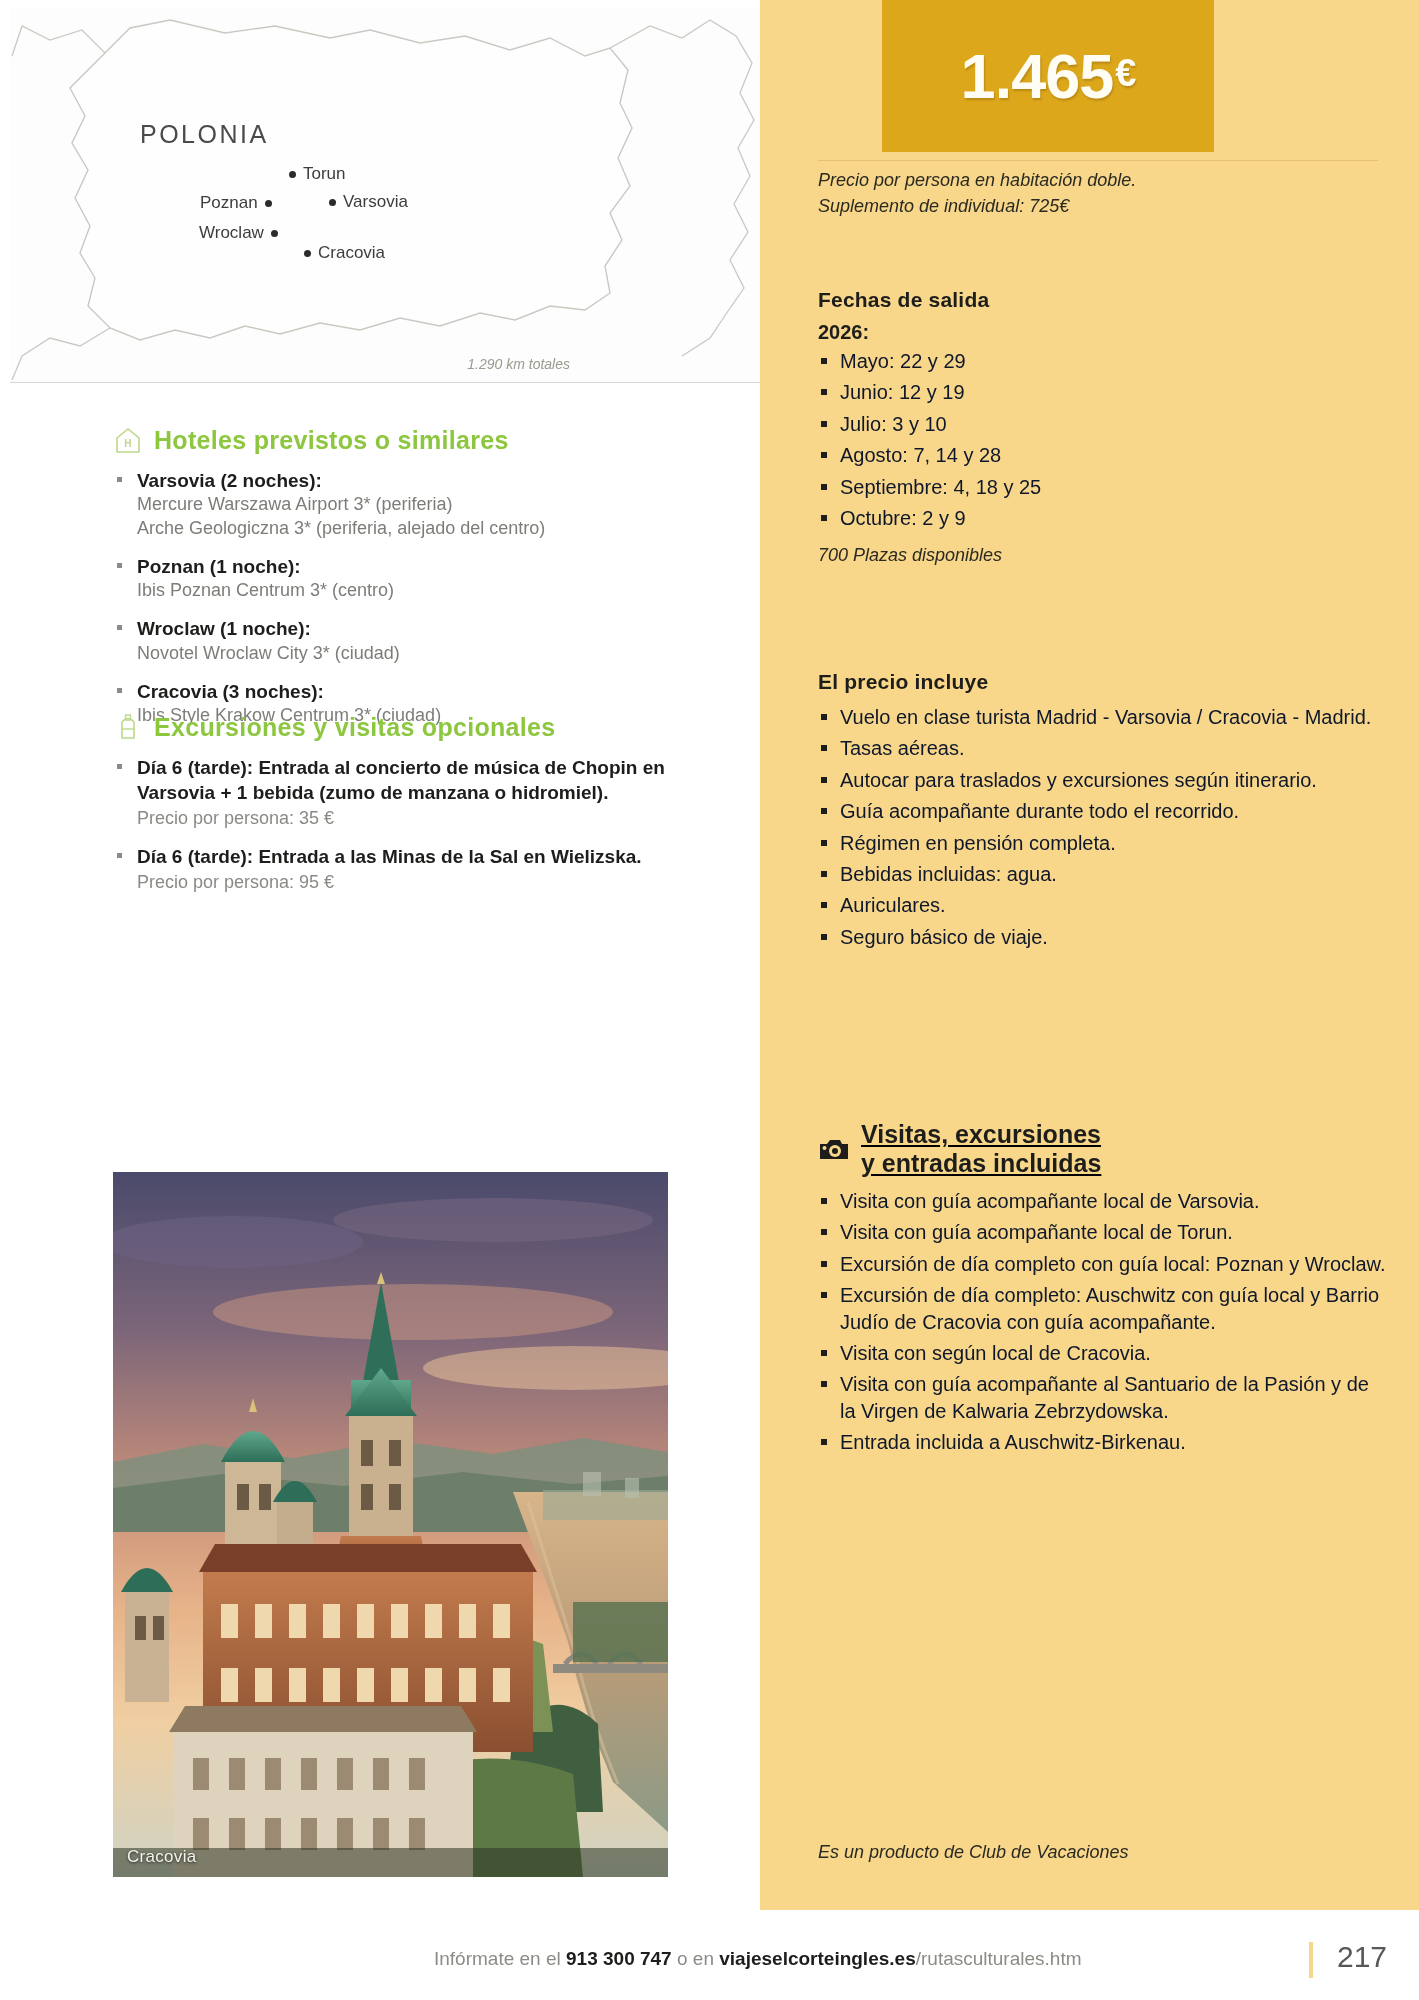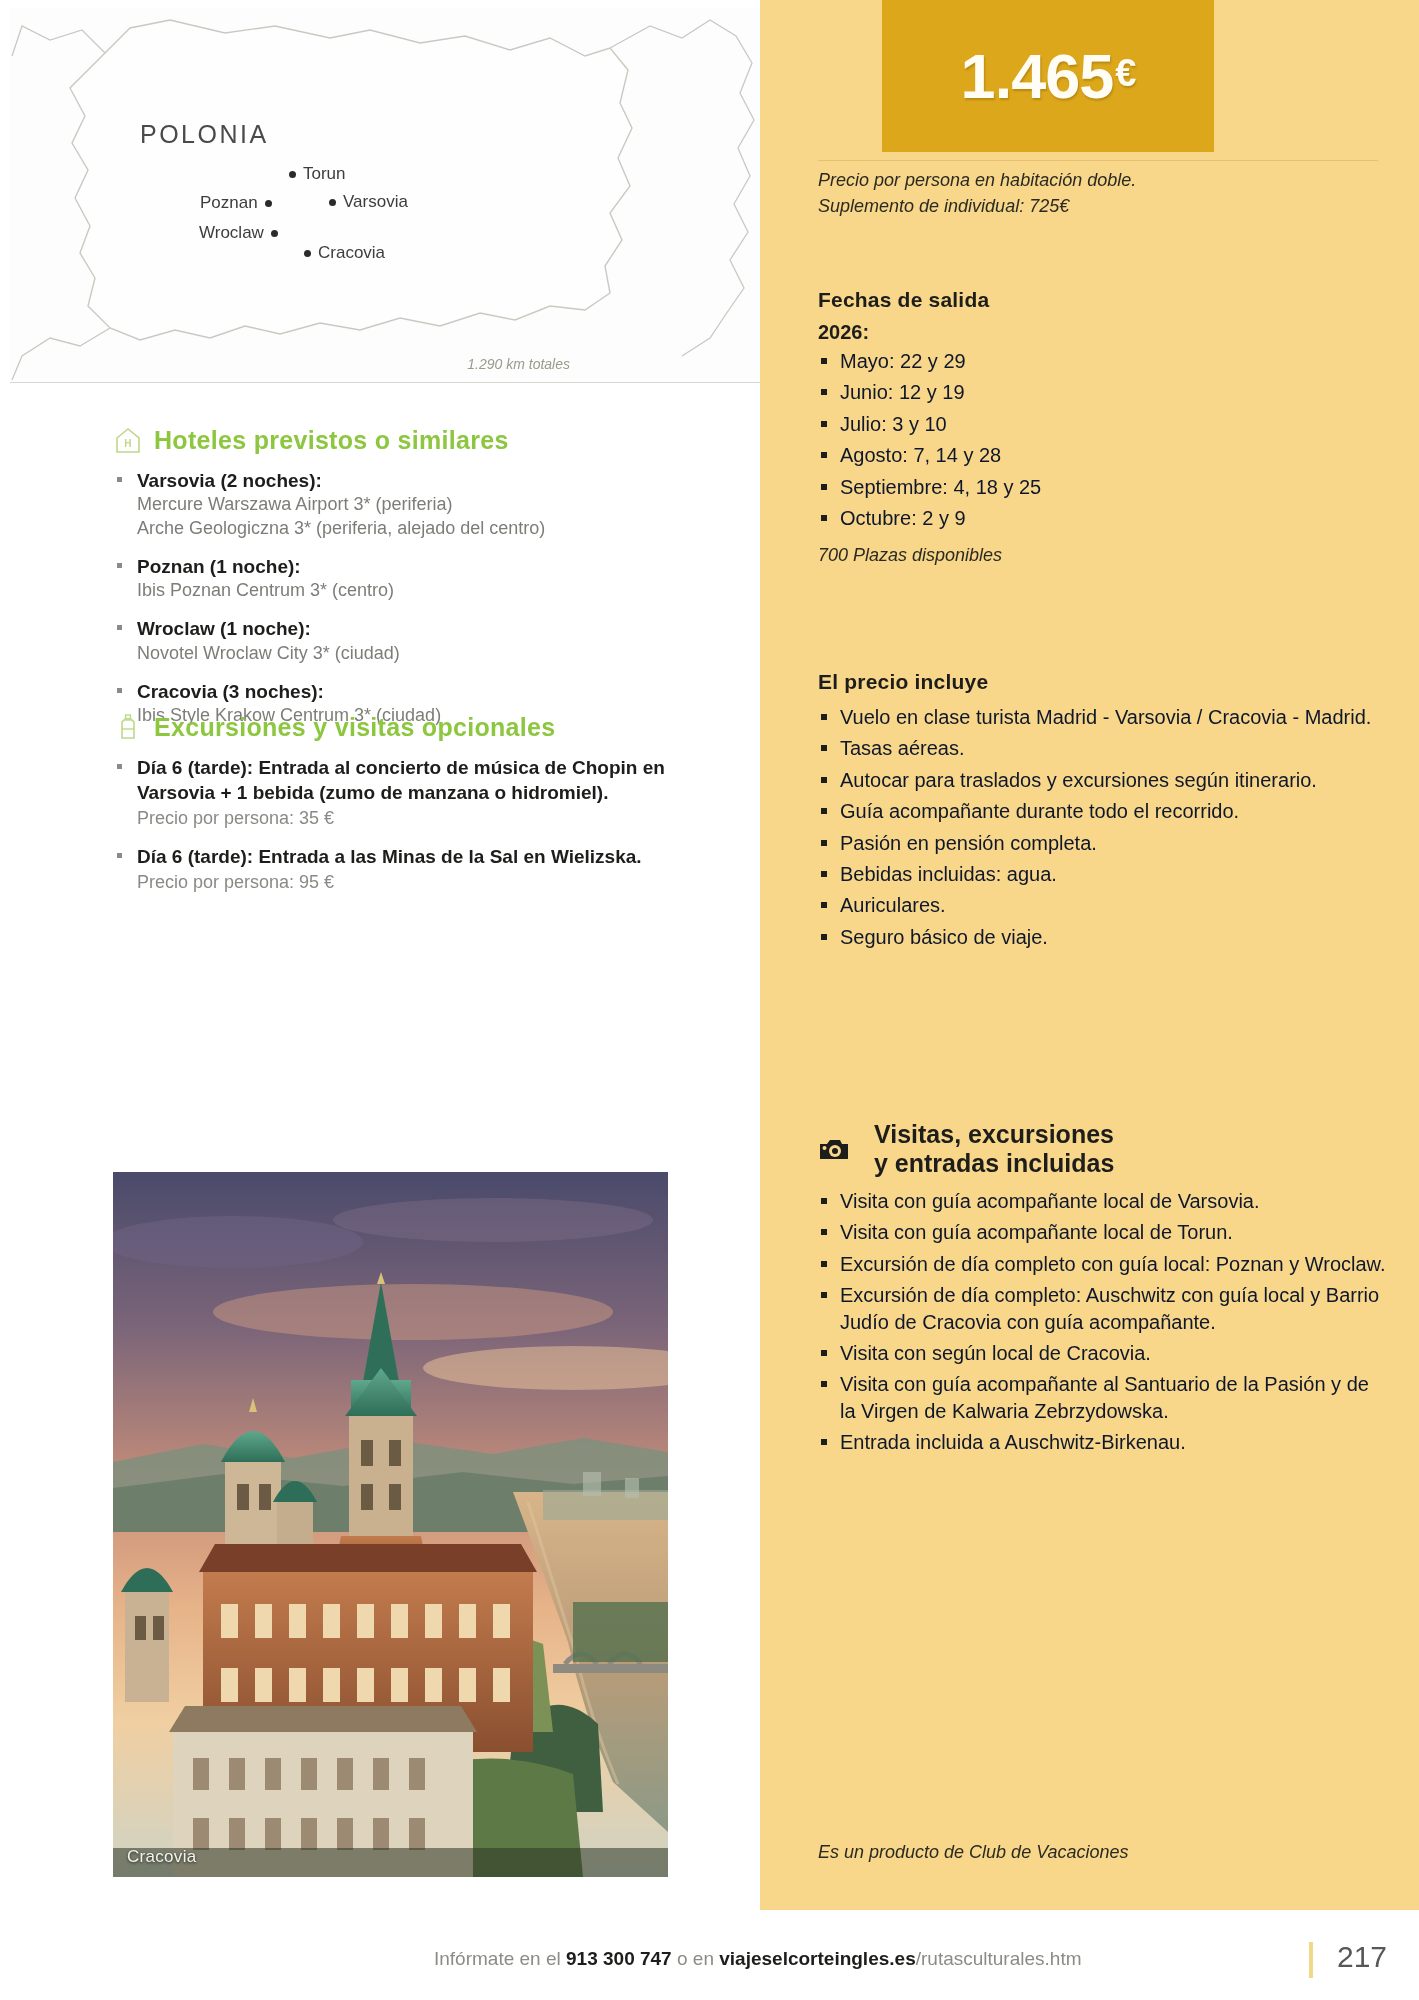--- a/index.html
+++ b/index.html
@@ -116,21 +116,21 @@
   }
   ul.rbul > li::before {
     content: ""; position: absolute; left: 3px; top: 10px;
     width: 6px; height: 6px; background: #1d1d1b;
   }
   .plazas {
     font-size: 18px; font-style: italic; color: #2a2a22; margin-top: 14px;
   }
 
   .cam-head {
-    display: flex; align-items: center; gap: 26px;
+    display: flex; align-items: center; gap: 13px; text-decoration: underline;
   }
   .cam-head .txt { font-size: 25px; font-weight: bold; color: #1d1d1b; line-height: 1.16; }
 
   .product-note {
     position: absolute; left: 58px; top: 1842px;
     font-size: 18px; font-style: italic; color: #2a2a22;
   }
 
   
   .footer {
@@ -403,21 +403,21 @@
       <div class="plazas">700  Plazas disponibles</div>
     </div>
 
     <div class="r-section" style="top:670px;">
       <div class="r-head">El precio incluye</div>
       <ul class="rbul" style="margin-top:10px;">
         <li>Vuelo en clase turista Madrid - Varsovia / Cracovia - Madrid.</li>
         <li>Tasas aéreas.</li>
         <li>Autocar para traslados y excursiones según itinerario.</li>
         <li>Guía acompañante durante todo el recorrido.</li>
-        <li>Pasión en pensión completa.</li>
+        <li>Régimen en pensión completa.</li>
         <li>Bebidas incluidas: agua.</li>
         <li>Auriculares.</li>
         <li>Seguro básico de viaje.</li>
       </ul>
     </div>
 
     <div class="r-section" style="top:1120px;">
       <div class="cam-head">
         <span class="sec-icon">
           <svg width="32" height="32" viewBox="0 0 32 32">

